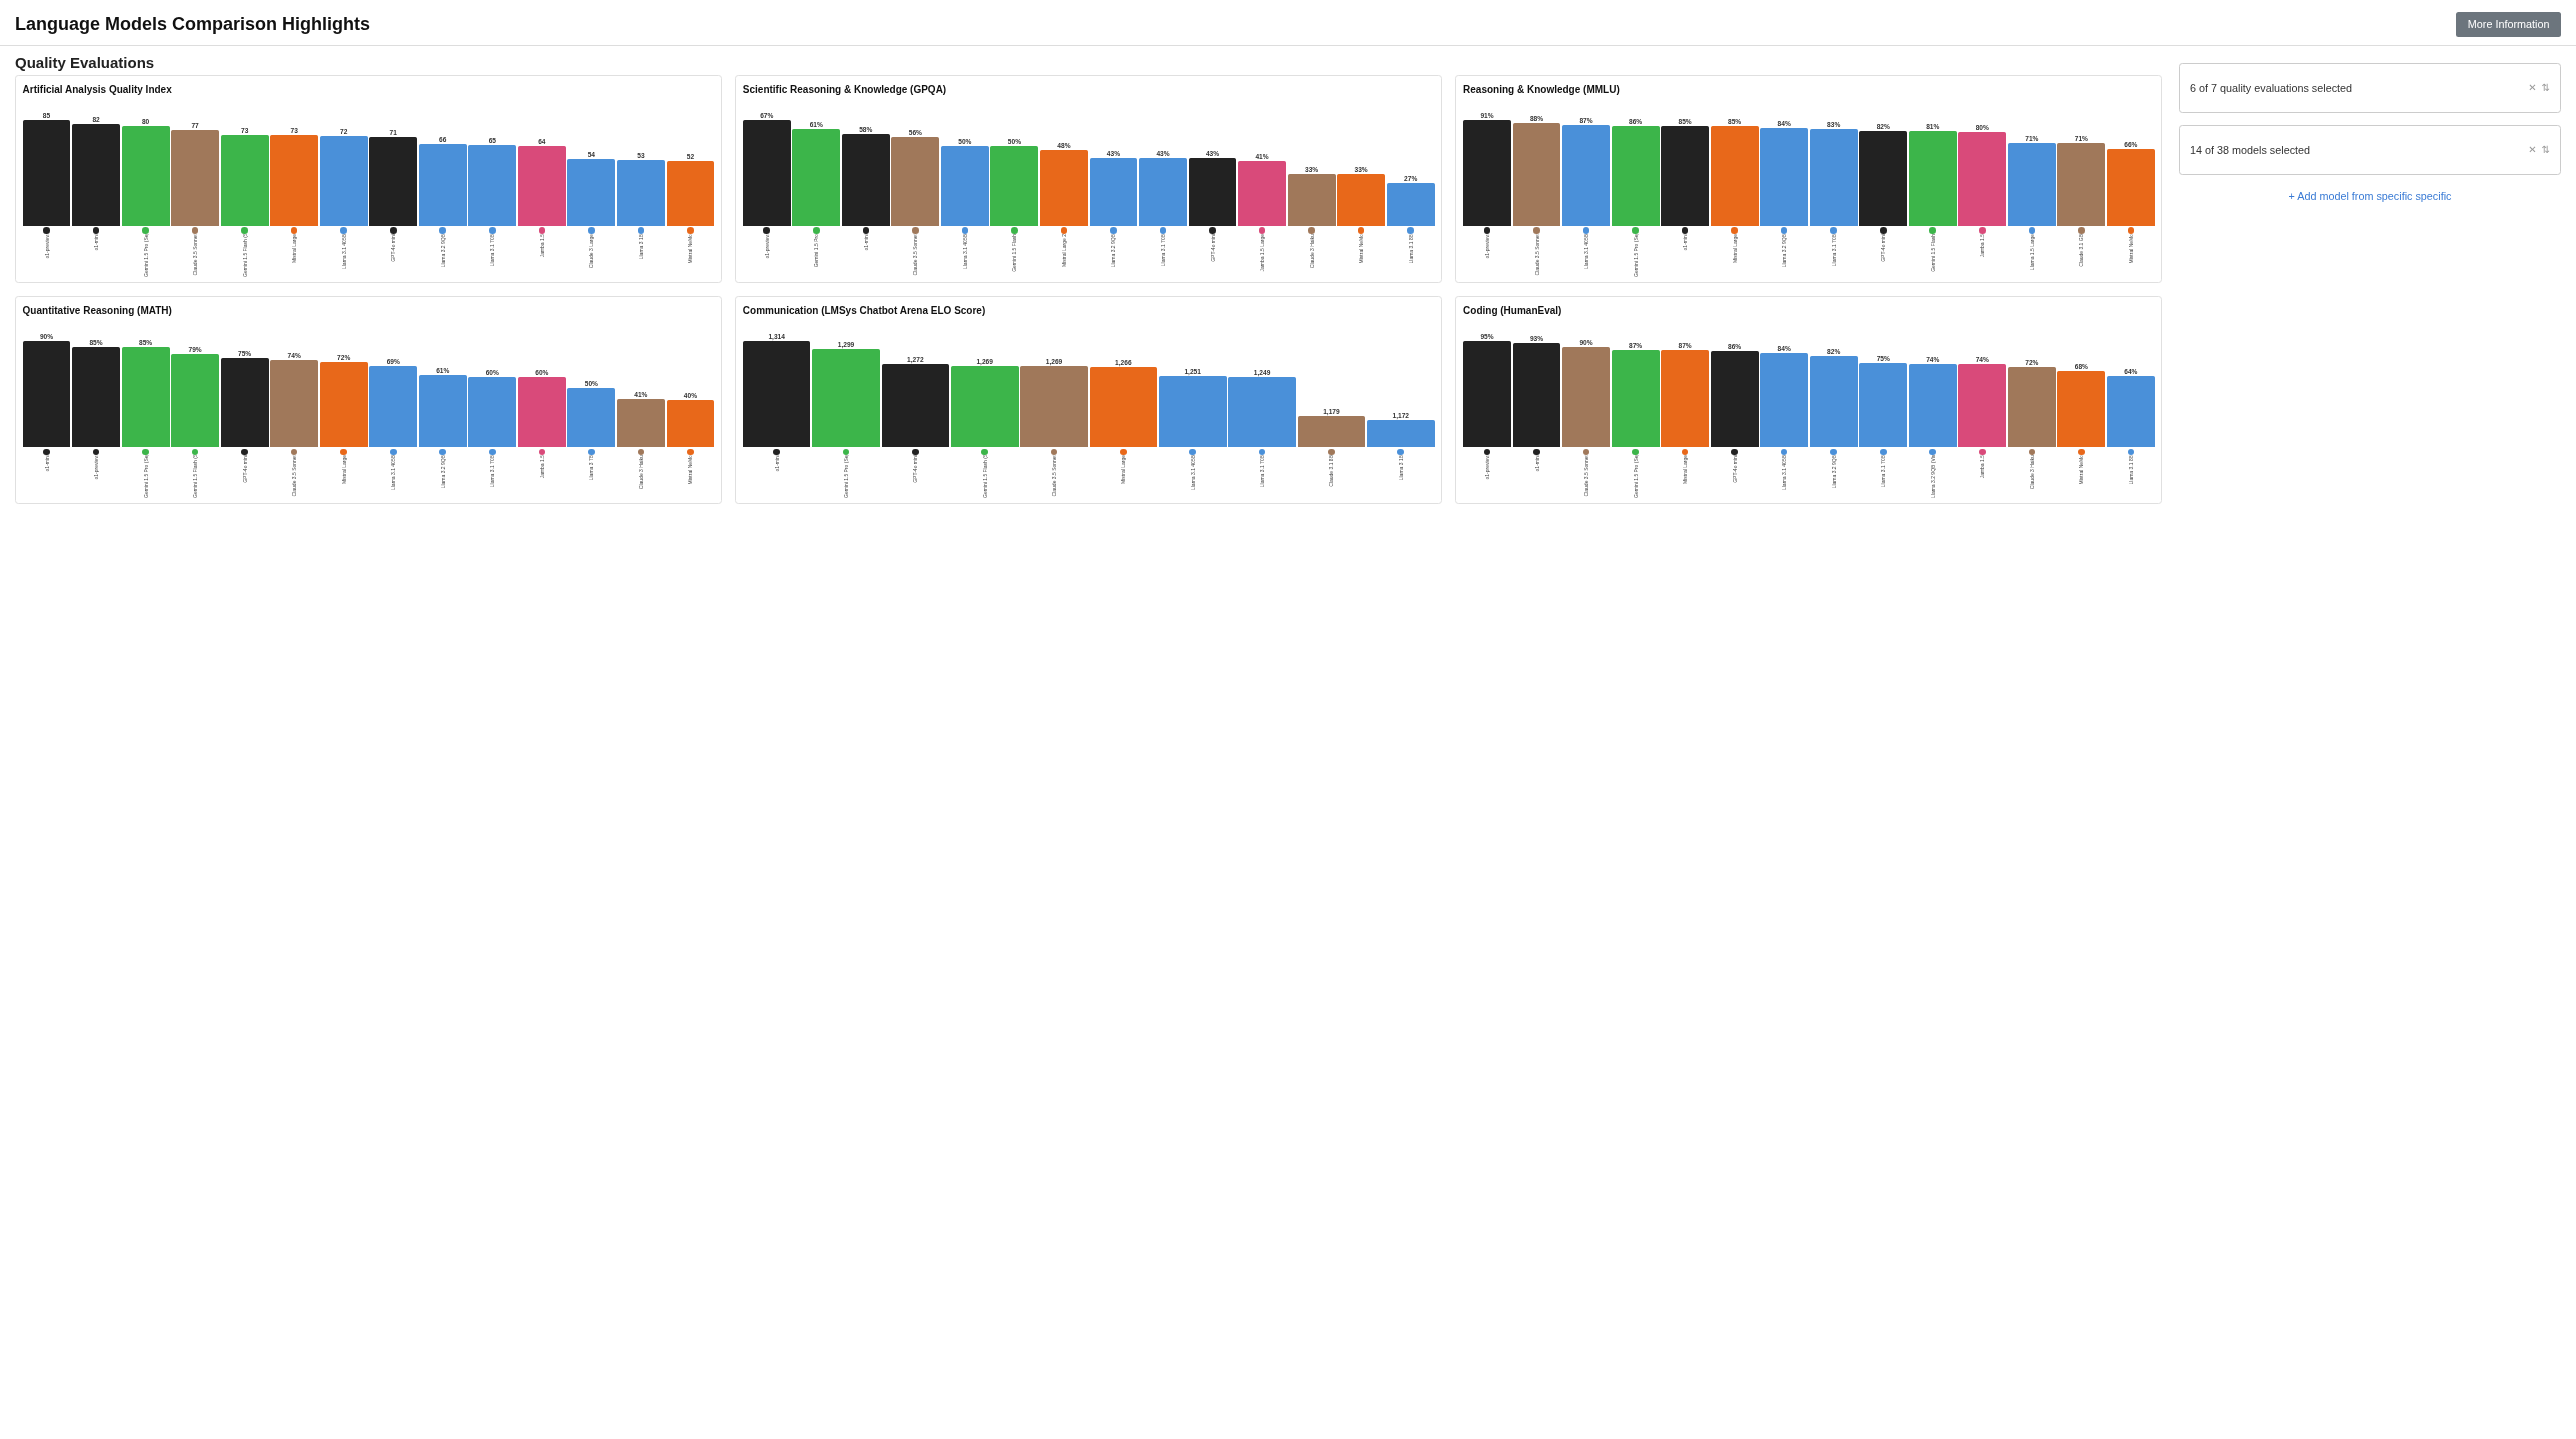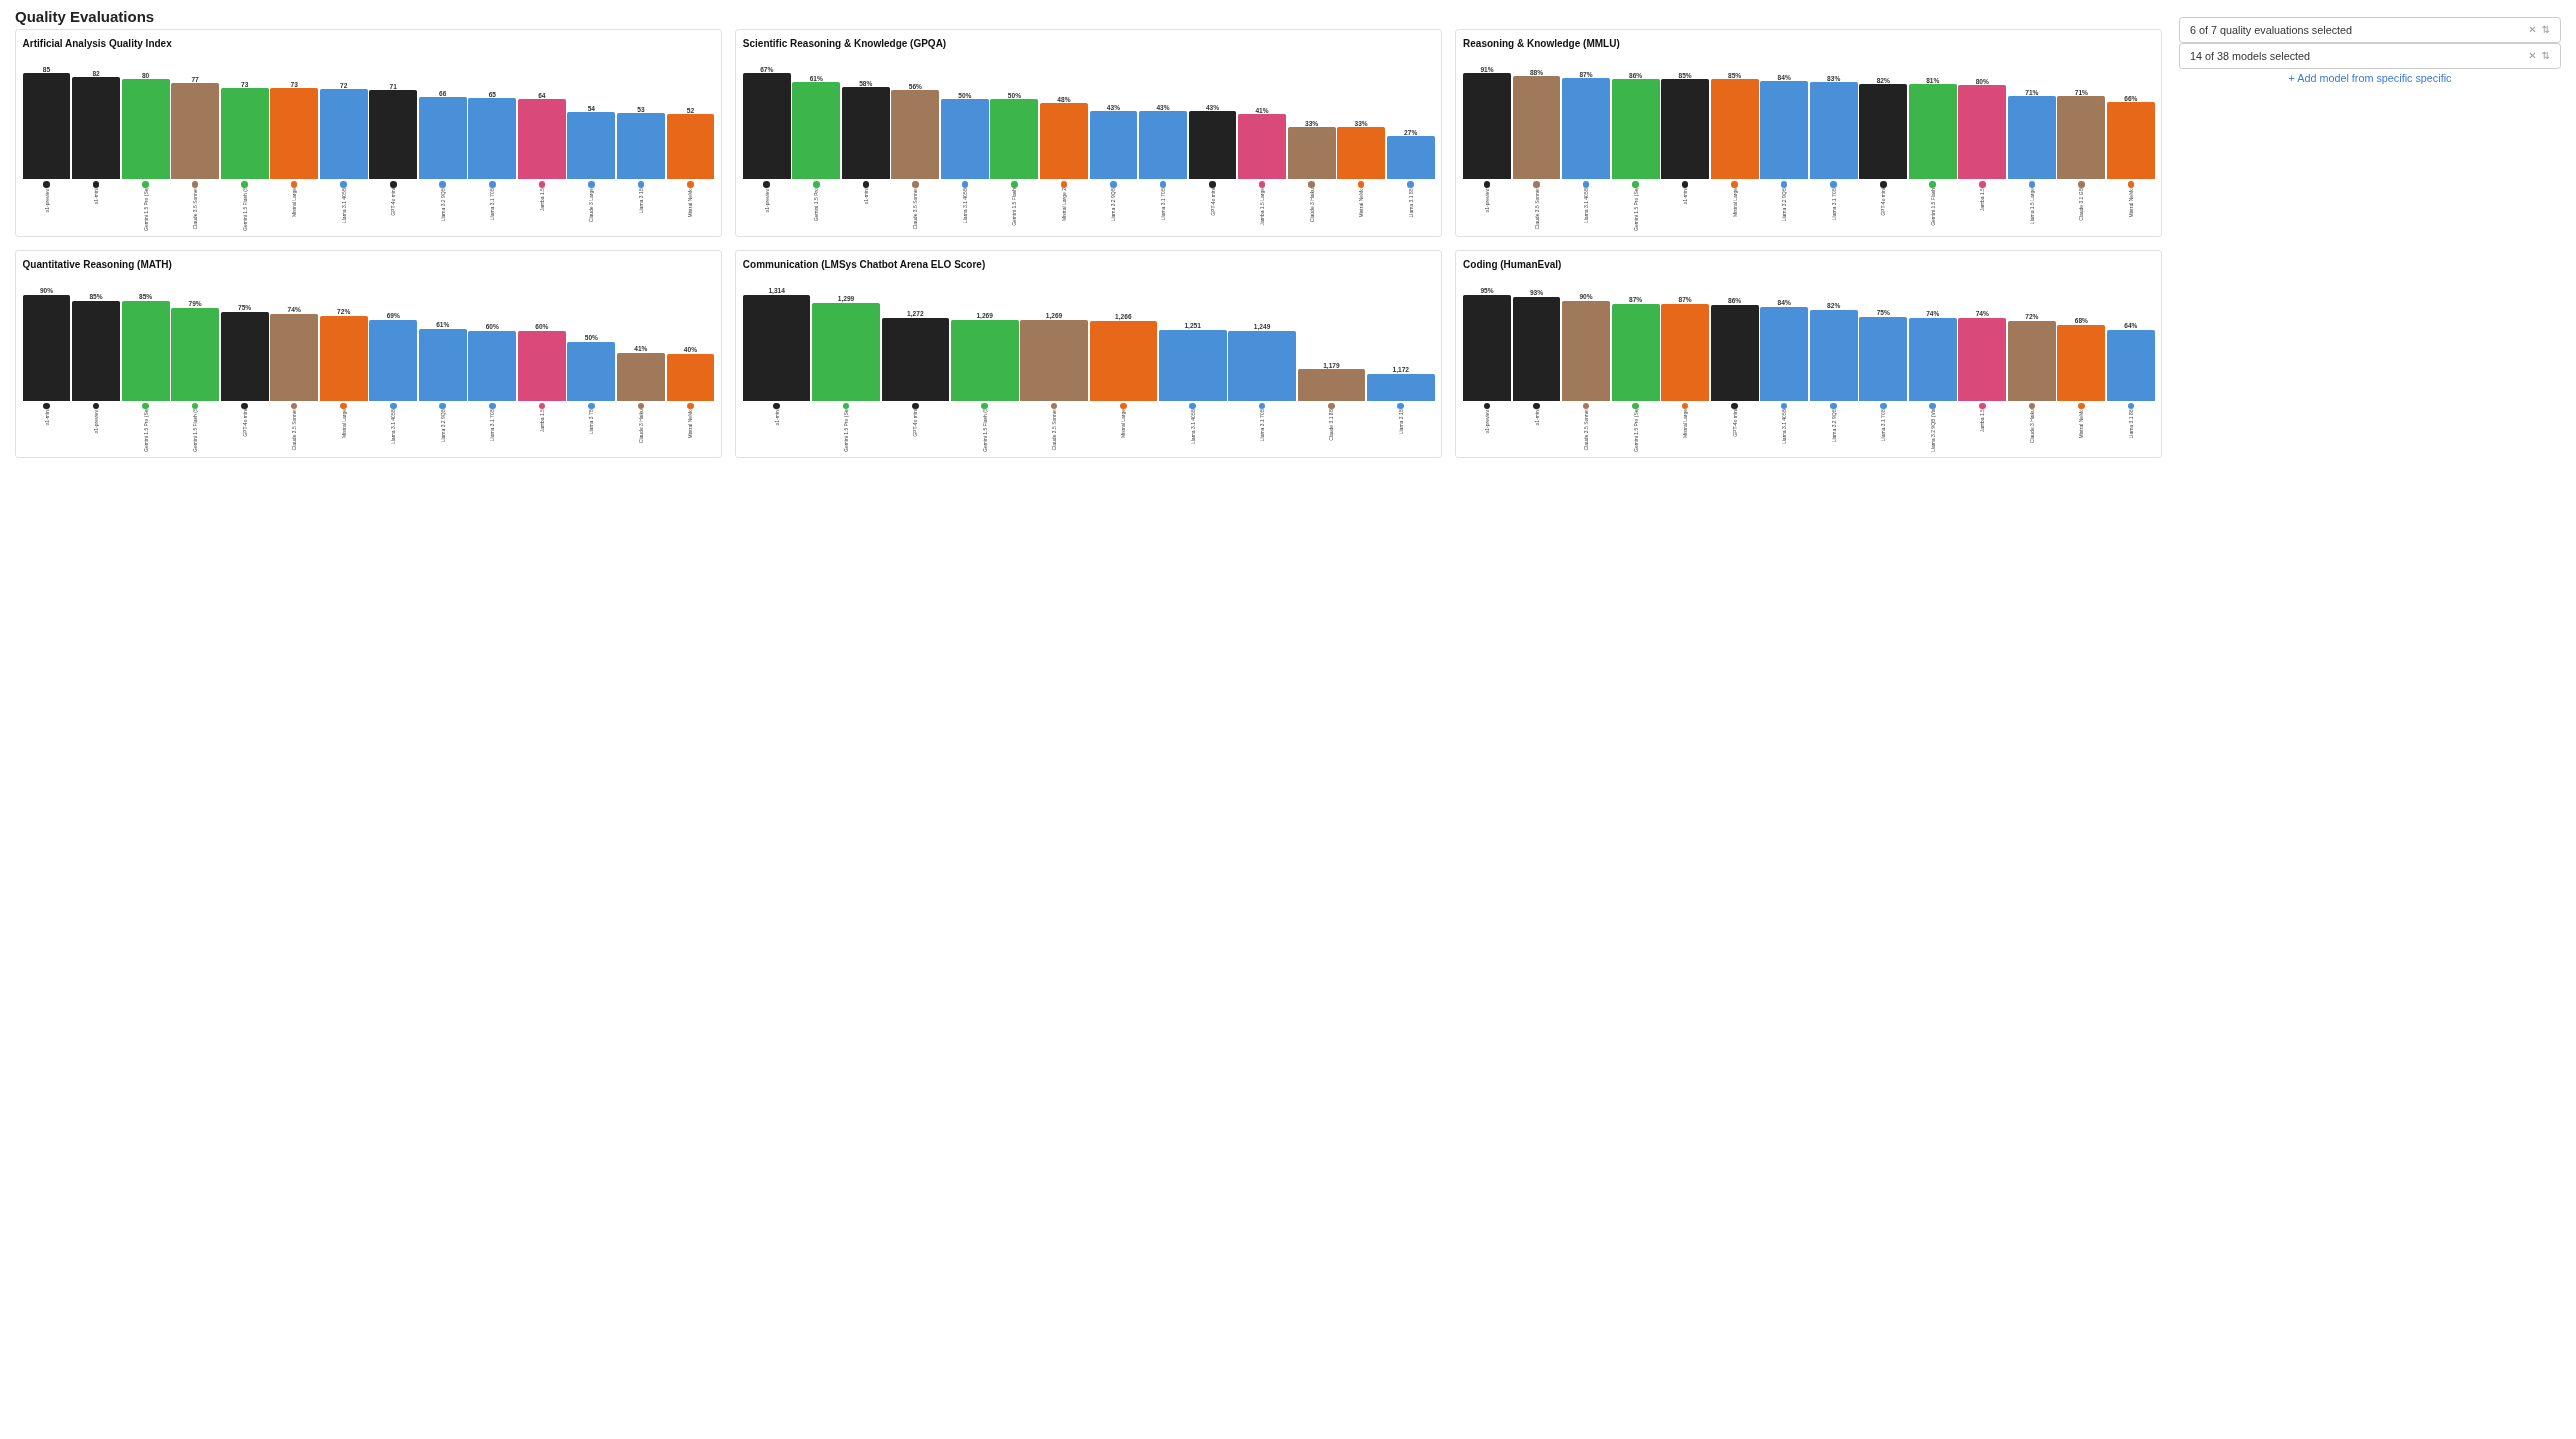--- a/index.html
+++ b/index.html
@@ -14,32 +14,36 @@
     .sidebar { width: 382px; flex-shrink: 0; padding-top: 8.3px; }
     
     .section-title { font-size: 15px; font-weight: 700; margin-bottom: 3.3px; }
     .section-subtitle { font-size: 10px; color: #555; margin-bottom: 11.6px; }
     
     .charts-grid { display: grid; grid-template-columns: 1fr 1fr 1fr; gap: 13.3px; }
     
     .chart-container { border: 0.8px solid #e0e0e0; border-radius: 3.3px; padding: 8.3px 6.6px 5px; background: #fff; }
     .chart-title { font-size: 10px; font-weight: 700; margin-bottom: 6.6px; color: #111; }
     
-    .filter-box { border: 0.8px solid #ccc; border-radius: 3.3px; padding: 6px 10px; margin-bottom: 0; display: flex; align-items: center; justify-content: space-between; cursor: pointer; background: #fff; }
+    .filter-box { border: 0.8px solid #ccc; border-radius: 3.3px; padding: 18px 10px; margin-bottom: 12px; display: flex; align-items: center; justify-content: space-between; cursor: pointer; background: #fff; }
     .filter-text { font-size: 10.8px; color: #333; }
     .filter-x { color: #999; margin-left: 5px; cursor: pointer; font-size: 10px; }
     .filter-arrows { color: #999; font-size: 10px; }
     
     .add-model-link { color: #3a7bd5; font-size: 10.8px; cursor: pointer; text-decoration: none; display: block; text-align: center; padding: 3.3px; }
   </style>
 </head>
 <body>
 
 <div>
 
+  <div class="header">
+    <h1 class="header-title">Language Models Comparison Highlights</h1>
+    <button class="more-info-btn">More Information</button>
+  </div>
 
   <div class="main">
 
     <div class="charts-area">
       <h2 class="section-title">Quality Evaluations</h2>
 
       <div class="charts-grid" id="charts-grid">
 
       <div class="chart-container">
             <div class="chart-title">Artificial Analysis Quality Index</div>

